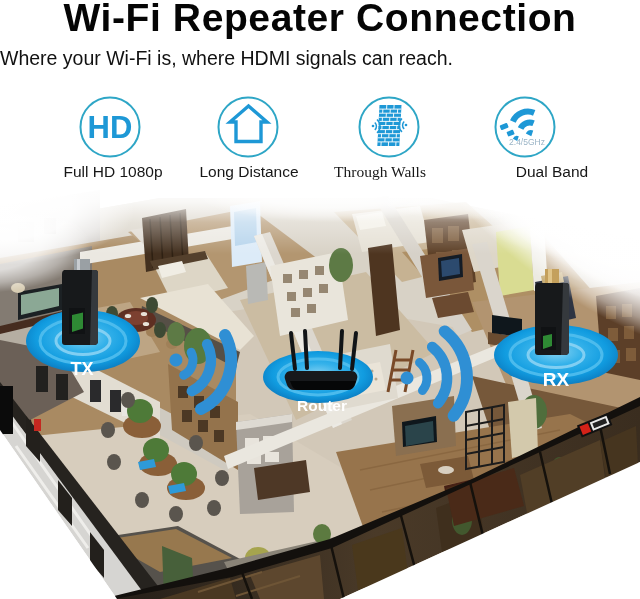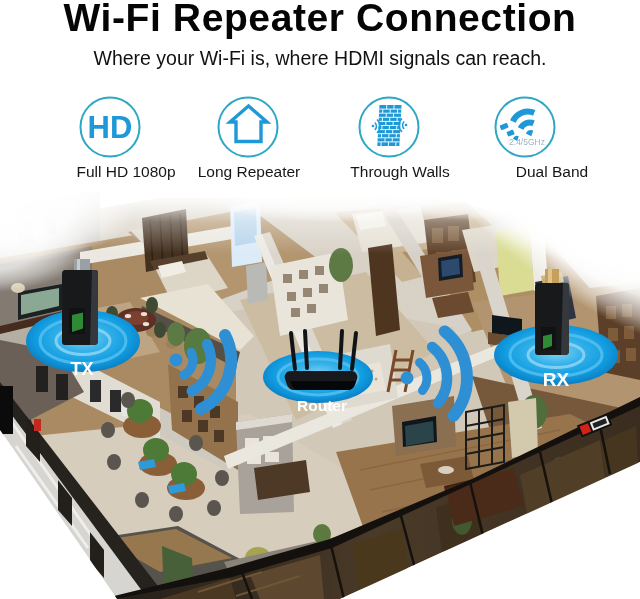--- a/index.html
+++ b/index.html
@@ -1,18 +1,18 @@
 <!DOCTYPE html>
 <html><head>
 <meta charset="utf-8">
 <style>
   html,body{margin:0;padding:0;background:#fff;width:640px;height:599px;overflow:hidden;}
   body{font-family:"Liberation Sans",sans-serif;position:relative;}
   .title{position:absolute;left:0;top:-4px;width:640px;text-align:center;font-weight:bold;font-size:39px;letter-spacing:0.6px;color:#050505;}
-  .sub{position:absolute;left:0;top:47px;width:640px;text-align:center;font-size:19.5px;color:#111;}
+  .sub{position:absolute;left:0;top:47px;width:640px;font-size:19.5px;color:#111;}
   .lbl{position:absolute;top:163px;font-size:15.5px;color:#171717;text-align:center;width:160px;}
 </style>
 </head>
 <body>
 
 <div class="title">Wi-Fi Repeater Connection</div>
 
 <div class="sub">Where your Wi-Fi is, where HDMI signals can reach.</div>
 
 <svg width="640" height="200" viewBox="0 0 640 200" style="position:absolute;left:0;top:0">
@@ -57,23 +57,23 @@
       <g fill="#1e98d6">
         <rect x="502" y="115.5" width="8" height="5" rx="1"></rect>
         <rect x="506" y="124" width="7" height="5" rx="1"></rect>
         <path d="M509.5 132.5 l3.2 3.8 3.2 -3.8 a4.8 4.8 0 0 0 -6.4 0 Z"></path>
       </g>
     </g>
     <text x="527" y="144.5" font-size="8.5" fill="#9ab4c6" text-anchor="middle" font-family="Liberation Sans">2.4/5GHz</text>
   </g>
 </svg>
 
-<div class="lbl" style="left:46px;text-align:center;">Full HD 1080p</div>
-<div class="lbl" style="left:169px;">Long Repeater</div>
-<div class="lbl" style="left:320px;">Through Walls</div>
+<div class="lbl" style="left:33px;text-align:center;">Full HD 1080p</div>
+<div class="lbl" style="left:169px;">Long Distance</div>
+<div class="lbl" style="left:300px;font-family:Liberation Serif, serif;">Through Walls</div>
 <div class="lbl" style="left:472px;">Dual Band</div>
 
 <svg width="640" height="599" viewBox="0 0 640 599" style="position:absolute;left:0;top:0">
   <defs>
     <radialGradient id="gE" cx="0.5" cy="0.45" r="0.55">
       <stop offset="0" stop-color="#86d2f2"></stop>
       <stop offset="0.38" stop-color="#35b2ea"></stop>
       <stop offset="0.75" stop-color="#119ce0"></stop>
       <stop offset="0.93" stop-color="#0d87cc"></stop>
       <stop offset="1" stop-color="#0f7ec0"></stop>

